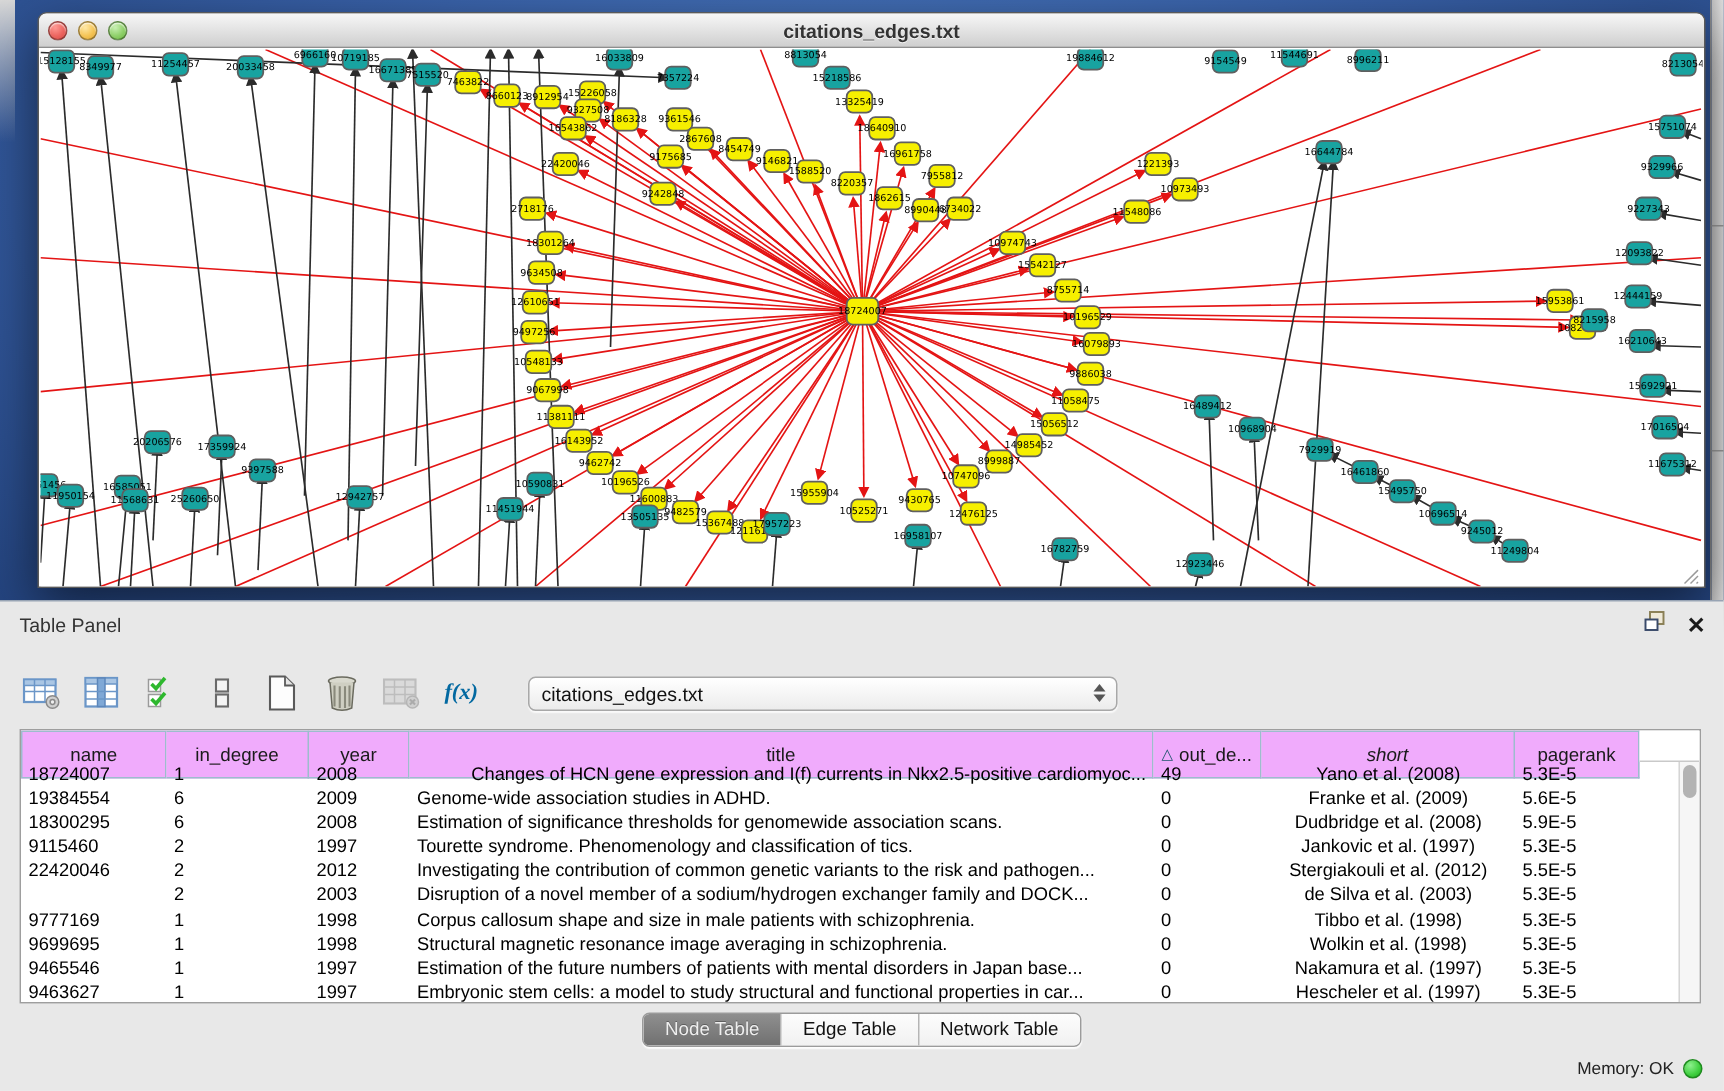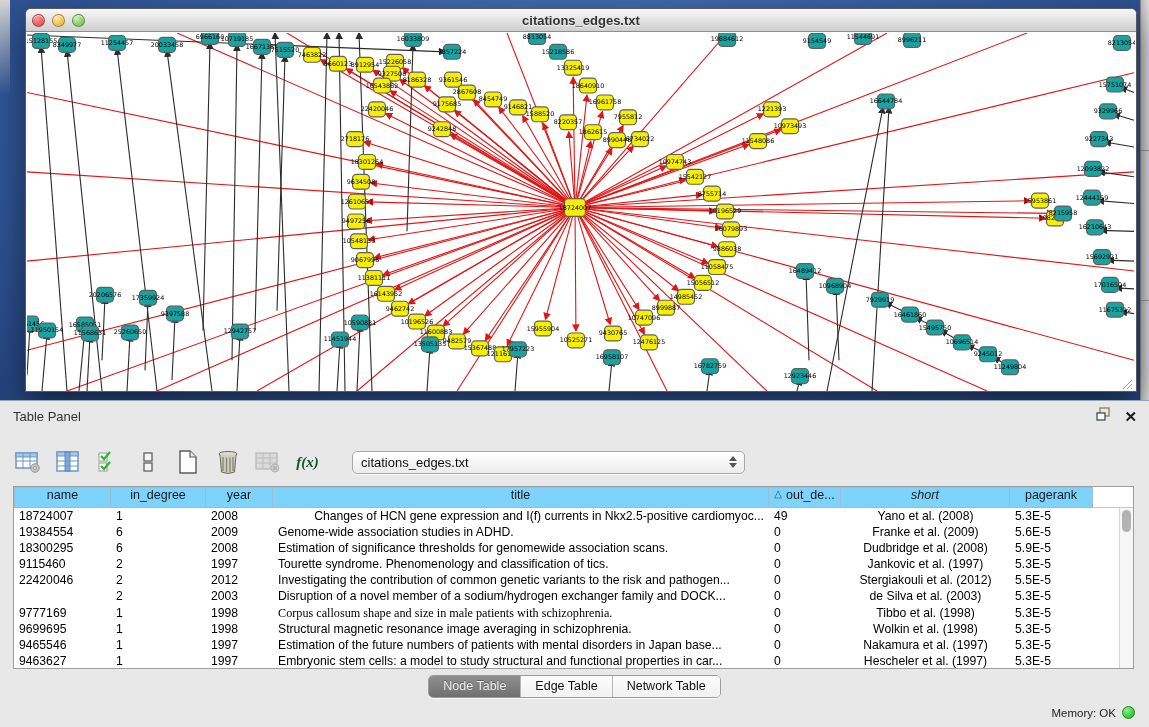--- a/index.html
+++ b/index.html
@@ -36,36 +36,36 @@
   .table-panel { position:absolute; left:0; top:400px; width:1149px; height:327px;
     background:#e8e8e8; border-top:1px solid #98a4b4; }
   .panel-header { position:absolute; left:0; top:0; right:0; height:30px; }
   .panel-title { position:absolute; left:13px; top:8px; font-size:13px; color:#333; }
   .panel-controls { position:absolute; right:12px; top:6px; display:flex; gap:12px; align-items:center; }
   .close-x { font-size:15px; font-weight:bold; color:#1a1a1a; cursor:default; }
 
   .toolbar { position:absolute; left:14px; top:44px; height:34px; display:flex; align-items:center; gap:13px; }
   .tool-icon { width:27px; height:27px; display:flex; align-items:center; justify-content:center; }
   .fx { font-family:"Liberation Serif", serif; font-style:italic; font-weight:bold;
-    font-size:15px; color:#14532d; }
+    font-size:15px; color:#0369a1; }
   .table-select { margin-left:18px; width:393px; height:23px; border:1px solid #a8a8a8; border-radius:5px;
     background:linear-gradient(#ffffff,#ececec); display:flex; align-items:center;
     padding:0 8px; font-size:13px; color:#111; position:relative;
     box-shadow:0 1px 1px rgba(255,255,255,.8), inset 0 1px 0 #fff; }
   .stepper { position:absolute; right:7px; top:4px; display:flex; flex-direction:column; gap:2px; }
   .stepper i { display:block; width:0; height:0; border-left:4px solid transparent; border-right:4px solid transparent; }
   .stepper .up { border-bottom:5px solid #555; }
   .stepper .dn { border-top:5px solid #555; }
 
   
   .data-table { position:absolute; left:13px; top:85px; width:1121px; height:183px;
     background:#fff; border:1px solid #9e9e9e; overflow:hidden; }
   .thead { display:flex; height:21px; background:#fff; }
-  .th { background:#7dd3fc; border:1px solid #9dbccd; border-left:none; height:21px;
-    font-size:12.5px; color:#1a1a1a; display:flex; justify-content:center;
+  .th { background:#f0abfc; border:1px solid #9dbccd; border-left:none; height:32px;
+    font-size:12.5px; color:#1a1a1a; display:flex; align-items:center; justify-content:center;
     white-space:nowrap; overflow:hidden; }
   .th:first-child { border-left:1px solid #9dbccd; }
   .th .sort { color:#20566e; font-size:10px; margin-right:4px; }
   .th-filler { flex:1; background:#fff; border-bottom:1px solid #c9c9c9; }
   .tbody { position:absolute; left:0; top:21px; right:14px; bottom:0; }
   .tr { display:flex; height:16.1px; line-height:16.1px; font-size:12.2px; color:#000; white-space:nowrap; }
   .td { overflow:hidden; padding:0 5px; }
   .td.center { text-align:center; }
   .vscroll { position:absolute; right:0; top:21px; bottom:0; width:14px;
     background:#f6f6f6; border-left:1px solid #d5d5d5; }
@@ -639,21 +639,21 @@
           <div class="td" style="flex: 0 0 67px; width: 67px;">2003</div>
           <div class="td" style="flex: 0 0 496px; width: 496px;">Disruption of a novel member of a sodium/hydrogen exchanger family and DOCK...</div>
           <div class="td" style="flex: 0 0 72px; width: 72px;">0</div>
           <div class="td center" style="flex: 0 0 169px; width: 169px;">de Silva et al. (2003)</div>
           <div class="td" style="flex: 0 0 83px; width: 83px;">5.3E-5</div>
         </div>
         <div class="tr">
           <div class="td" style="flex: 0 0 97px; width: 97px;">9777169</div>
           <div class="td" style="flex: 0 0 95px; width: 95px;">1</div>
           <div class="td" style="flex: 0 0 67px; width: 67px;">1998</div>
-          <div class="td" style="flex: 0 0 496px; width: 496px; font-family: Liberation Serif, serif;">Corpus callosum shape and size in male patients with schizophrenia.</div>
+          <div class="td" style="flex: 0 0 496px; width: 496px;">Corpus callosum shape and size in male patients with schizophrenia.</div>
           <div class="td" style="flex: 0 0 72px; width: 72px;">0</div>
           <div class="td center" style="flex: 0 0 169px; width: 169px;">Tibbo et al. (1998)</div>
           <div class="td" style="flex: 0 0 83px; width: 83px;">5.3E-5</div>
         </div>
         <div class="tr">
           <div class="td" style="flex: 0 0 97px; width: 97px;">9699695</div>
           <div class="td" style="flex: 0 0 95px; width: 95px;">1</div>
           <div class="td" style="flex: 0 0 67px; width: 67px;">1998</div>
           <div class="td" style="flex: 0 0 496px; width: 496px;">Structural magnetic resonance image averaging in schizophrenia.</div>
           <div class="td" style="flex: 0 0 72px; width: 72px;">0</div>

